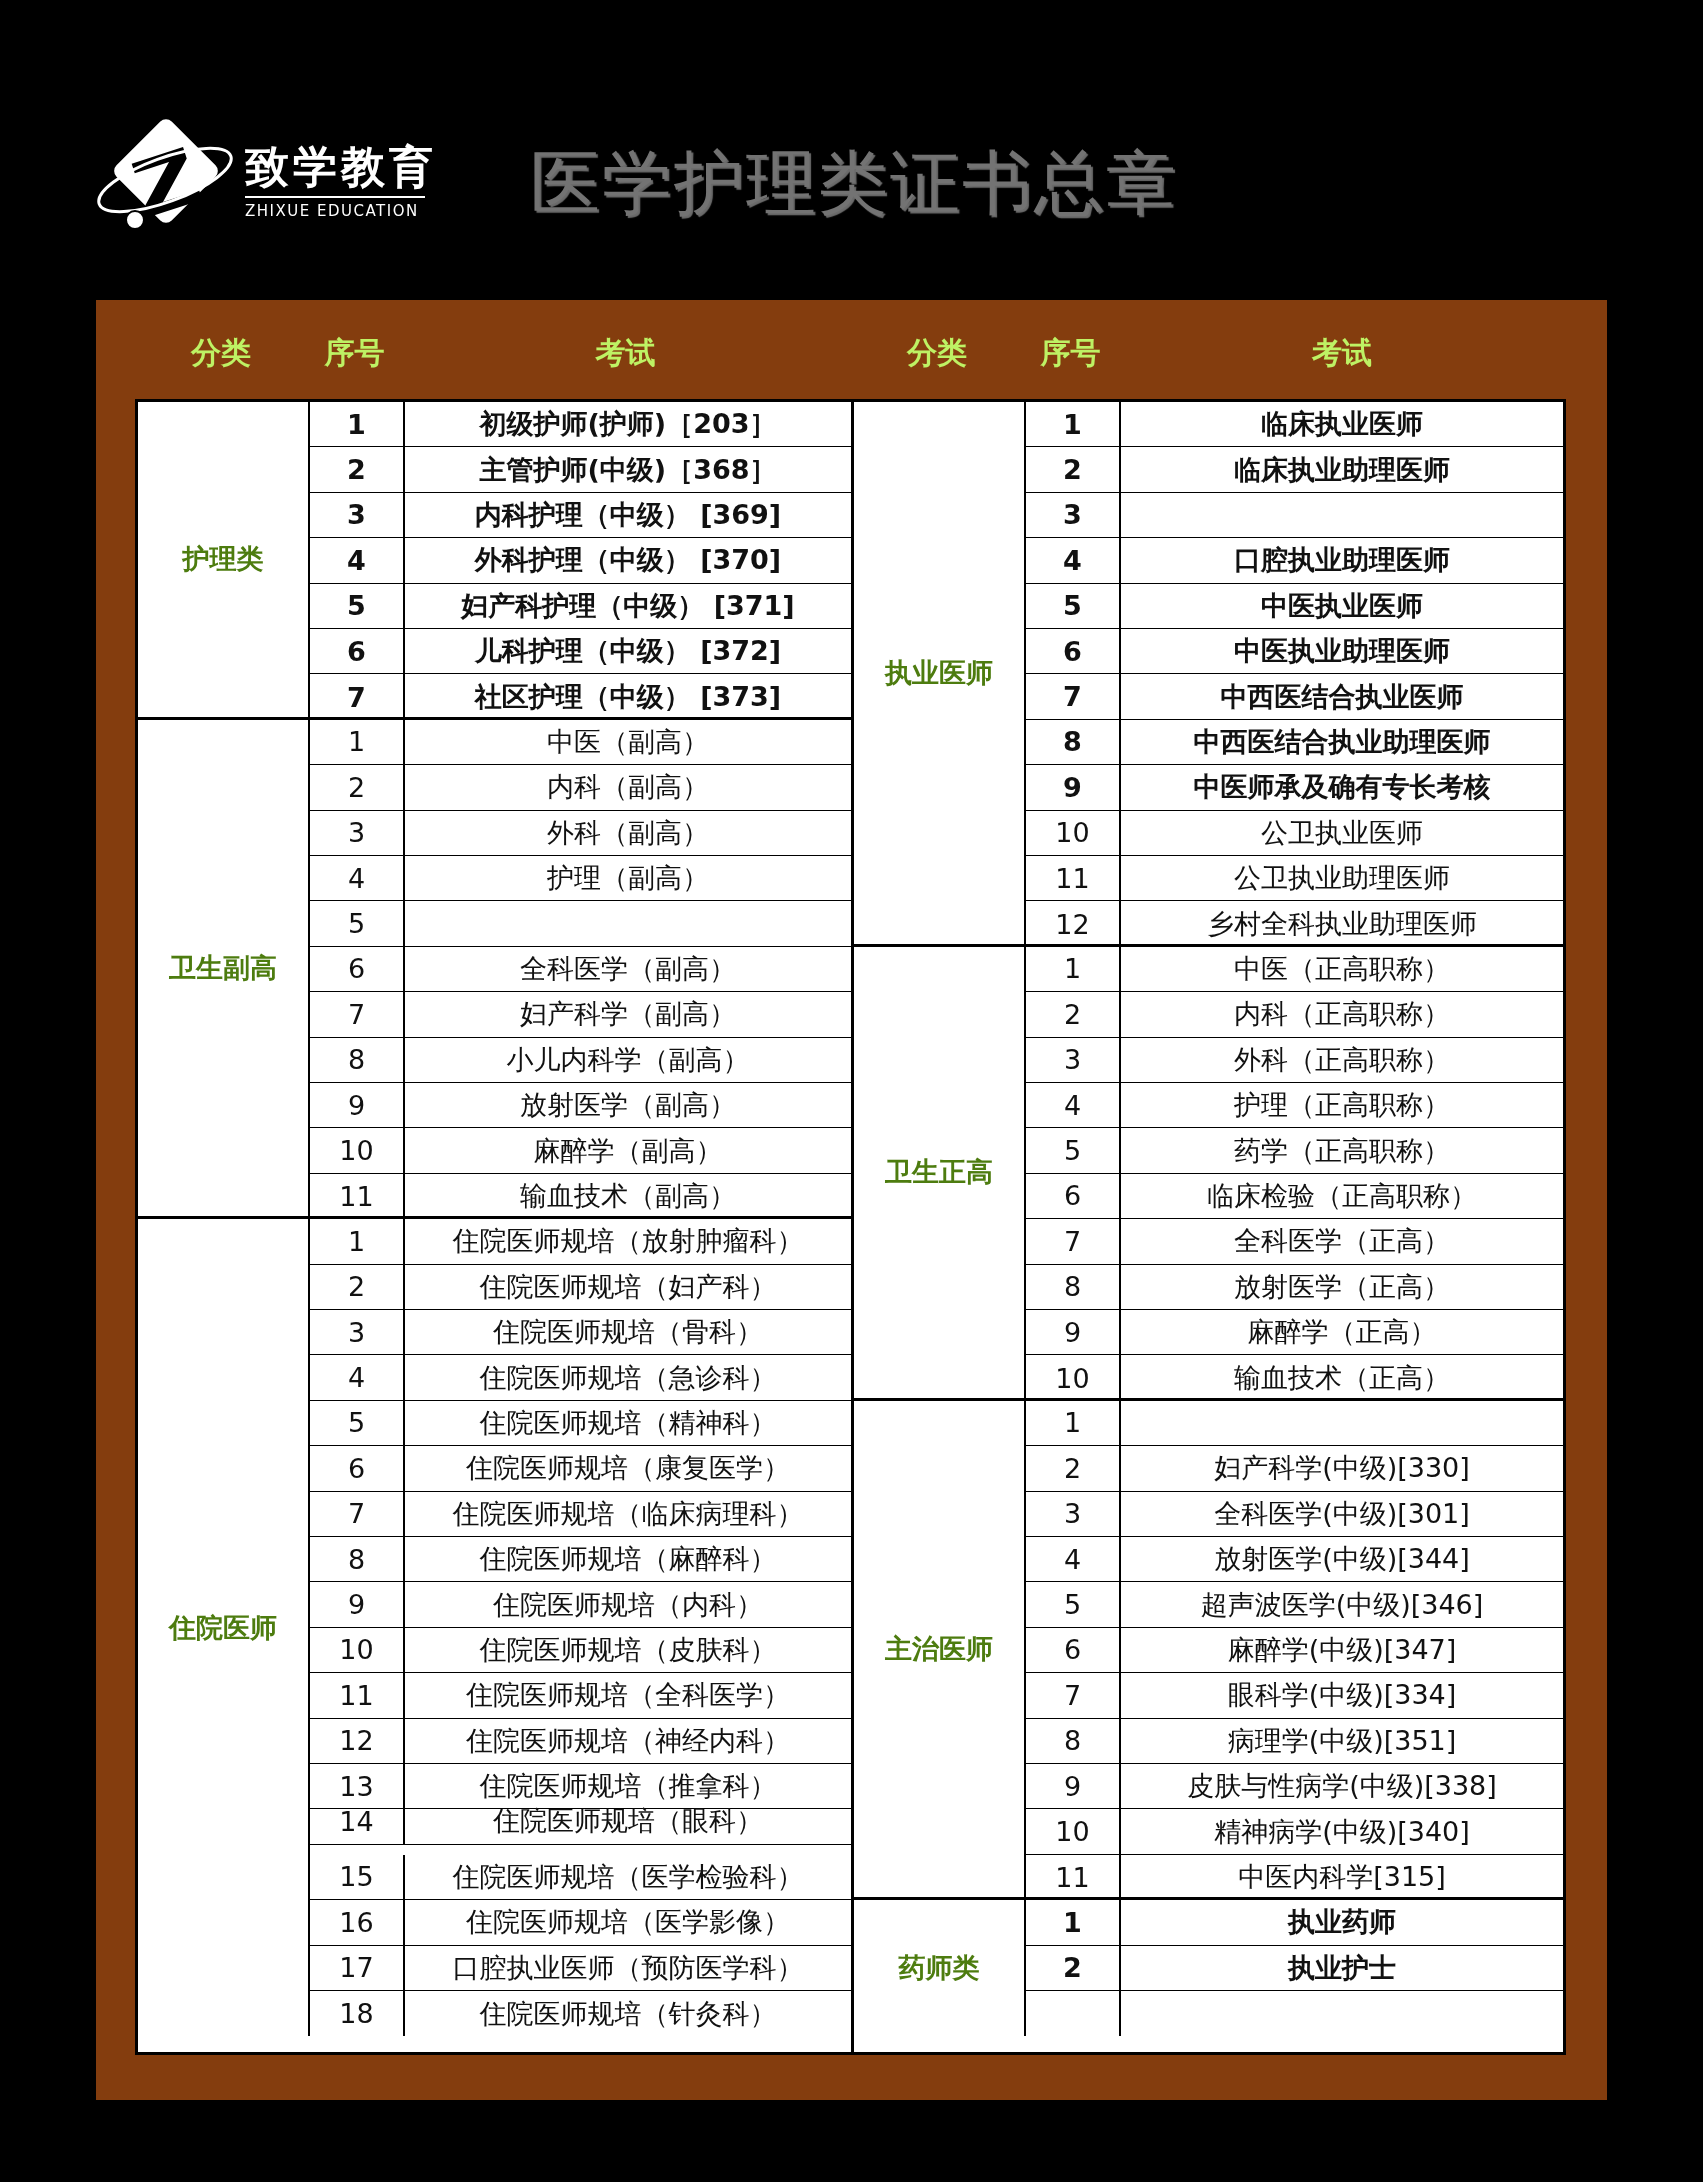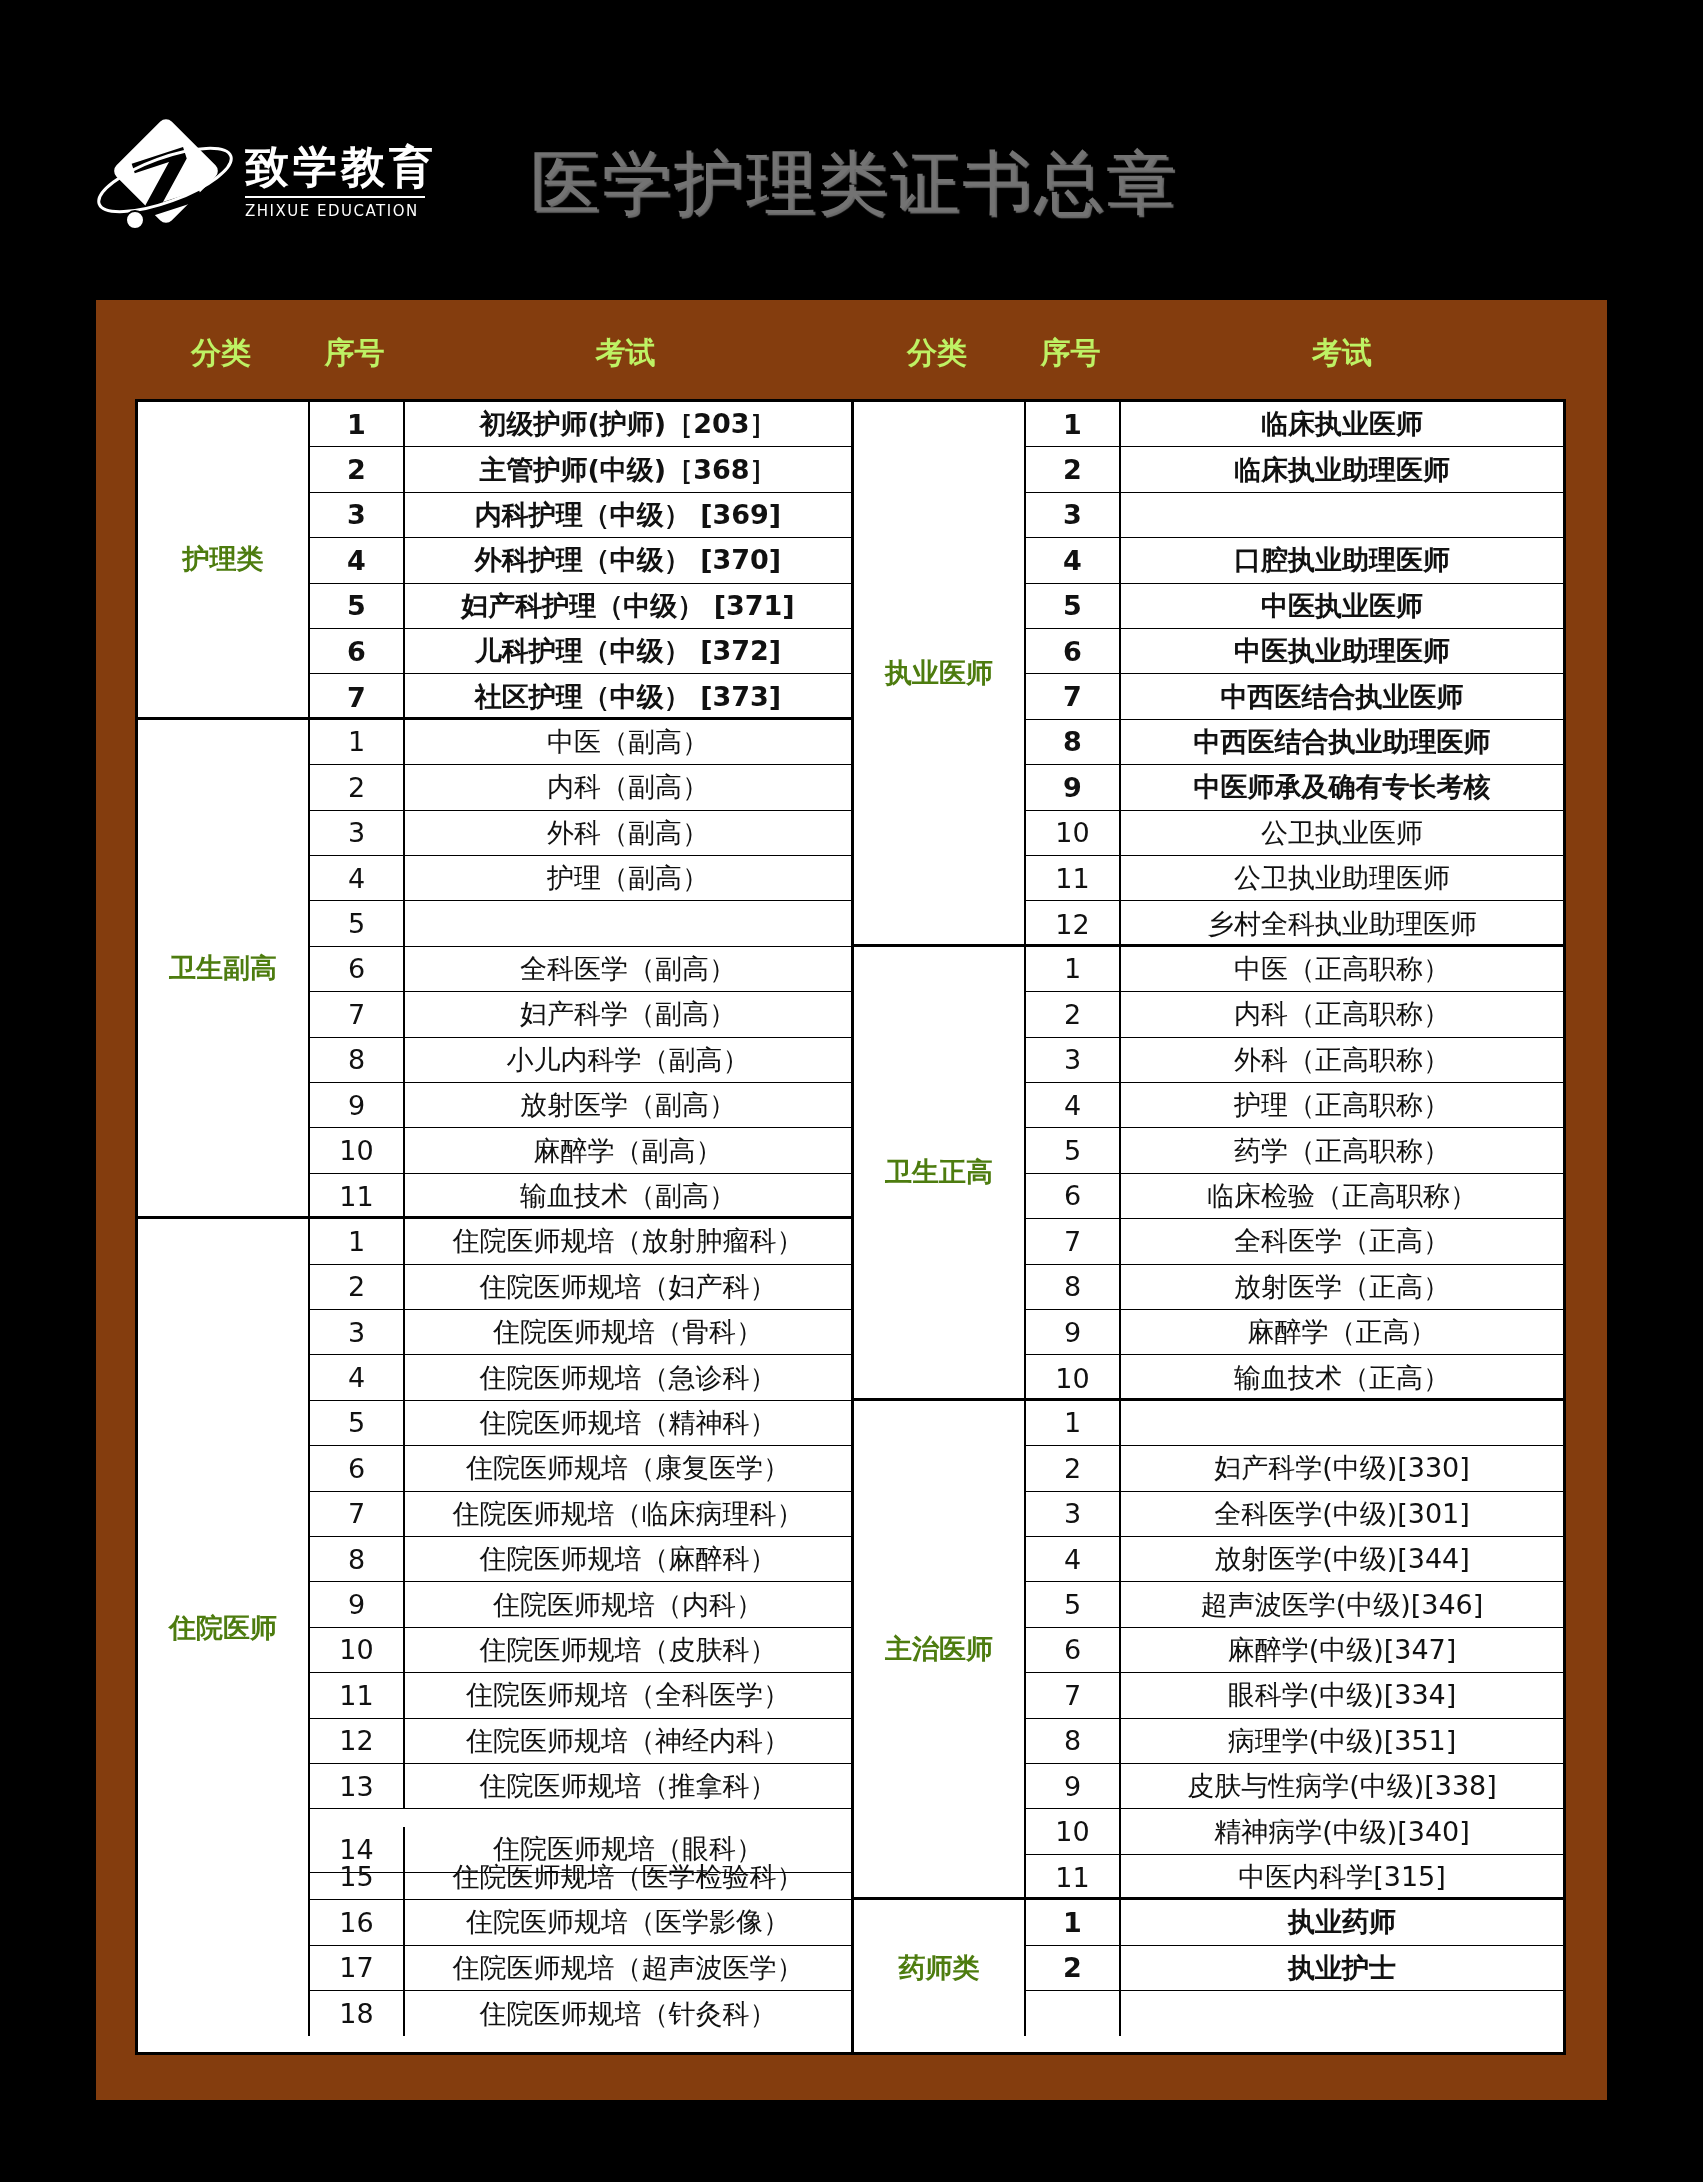--- a/index.html
+++ b/index.html
@@ -192,35 +192,35 @@
             <div class="exam">住院医师规培（全科医学）</div>
           </div>
           <div class="row" style="top: 499.4px; height: 45.4px;">
             <div class="seq">12</div>
             <div class="exam">住院医师规培（神经内科）</div>
           </div>
           <div class="row" style="top: 544.8px; height: 45.4px;">
             <div class="seq">13</div>
             <div class="exam">住院医师规培（推拿科）</div>
           </div>
-          <div class="row" style="top: 608px; height: 45.4px;">
+          <div class="row" style="top: 580px; height: 45.4px;">
             <div class="seq">14</div>
             <div class="exam">住院医师规培（眼科）</div>
           </div>
           <div class="row" style="top: 635.6px; height: 45.4px;">
             <div class="seq">15</div>
             <div class="exam">住院医师规培（医学检验科）</div>
           </div>
           <div class="row" style="top: 681px; height: 45.4px;">
             <div class="seq">16</div>
             <div class="exam">住院医师规培（医学影像）</div>
           </div>
           <div class="row" style="top: 726.4px; height: 45.4px;">
             <div class="seq">17</div>
-            <div class="exam">住院医师规培（超声波医学）</div>
+            <div class="exam">口腔执业医师（预防医学科）</div>
           </div>
           <div class="row last" style="top: 771.8px; height: 45.4px;">
             <div class="seq">18</div>
             <div class="exam">住院医师规培（针灸科）</div>
           </div>
         </div>
       </div>
     <div class="half right" id="right-half">
         <div class="group" style="top: 0px; height: 544.8px;">
           <div class="cat">执业医师</div>

